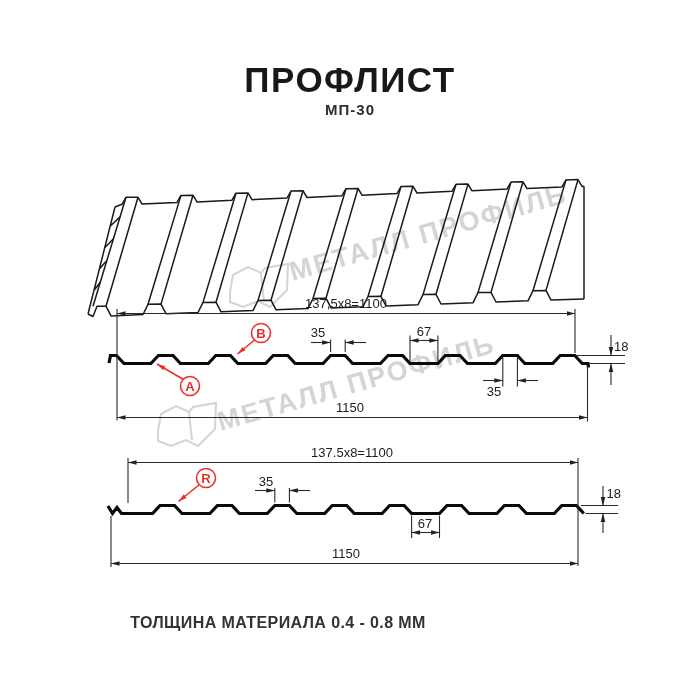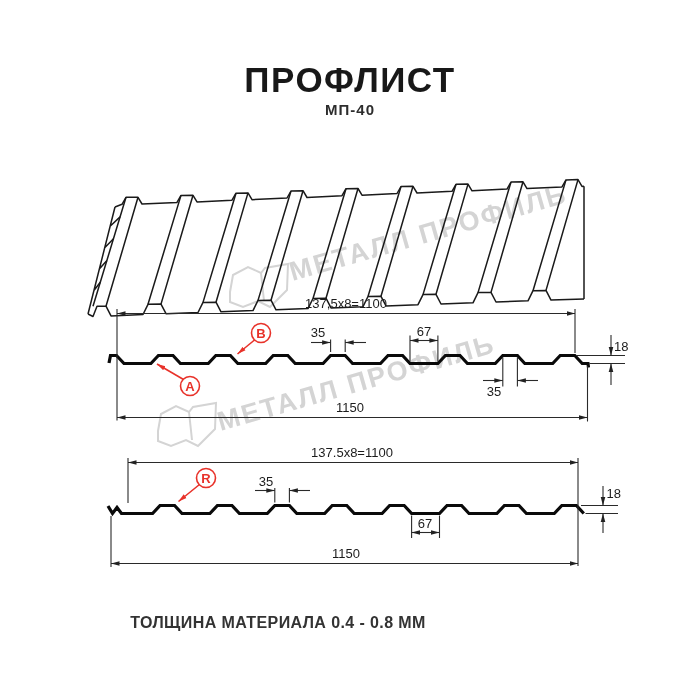--- a/index.html
+++ b/index.html
@@ -169,15 +169,15 @@
     <text class="dimtxt" x="606.5" y="498">18</text>
 
     <line class="red" x1="199.5" y1="484.5" x2="178.5" y2="501.5" marker-end="url(#aR)"></line>
     <circle class="red" cx="206" cy="478" r="9.5"></circle>
     <text class="redtxt" x="206" y="482.5" text-anchor="middle">R</text>
   </g>
 </svg>
 
 <div class="layer text-layer">
   <div class="page-title">ПРОФЛИСТ</div>
-  <div class="page-model">МП-40</div>
+  <div class="page-model">МП-30</div>
   <div class="caption">ТОЛЩИНА МАТЕРИАЛА 0.4 - 0.8 ММ</div>
 </div>
 
 </body></html>

